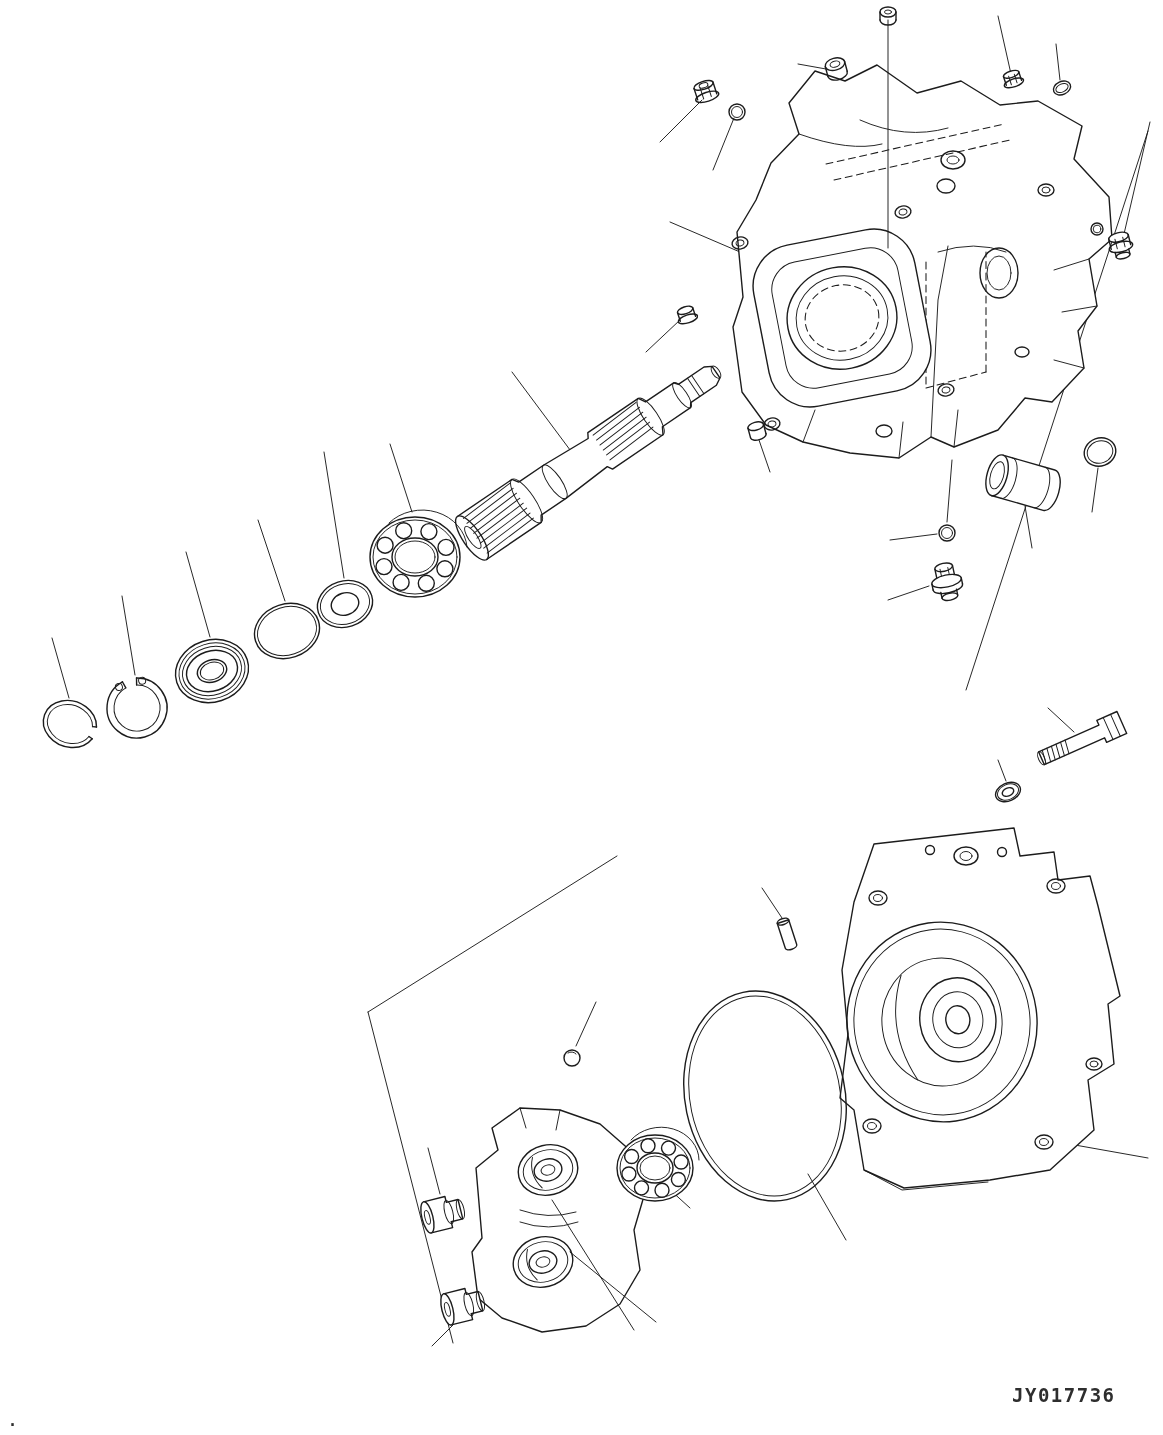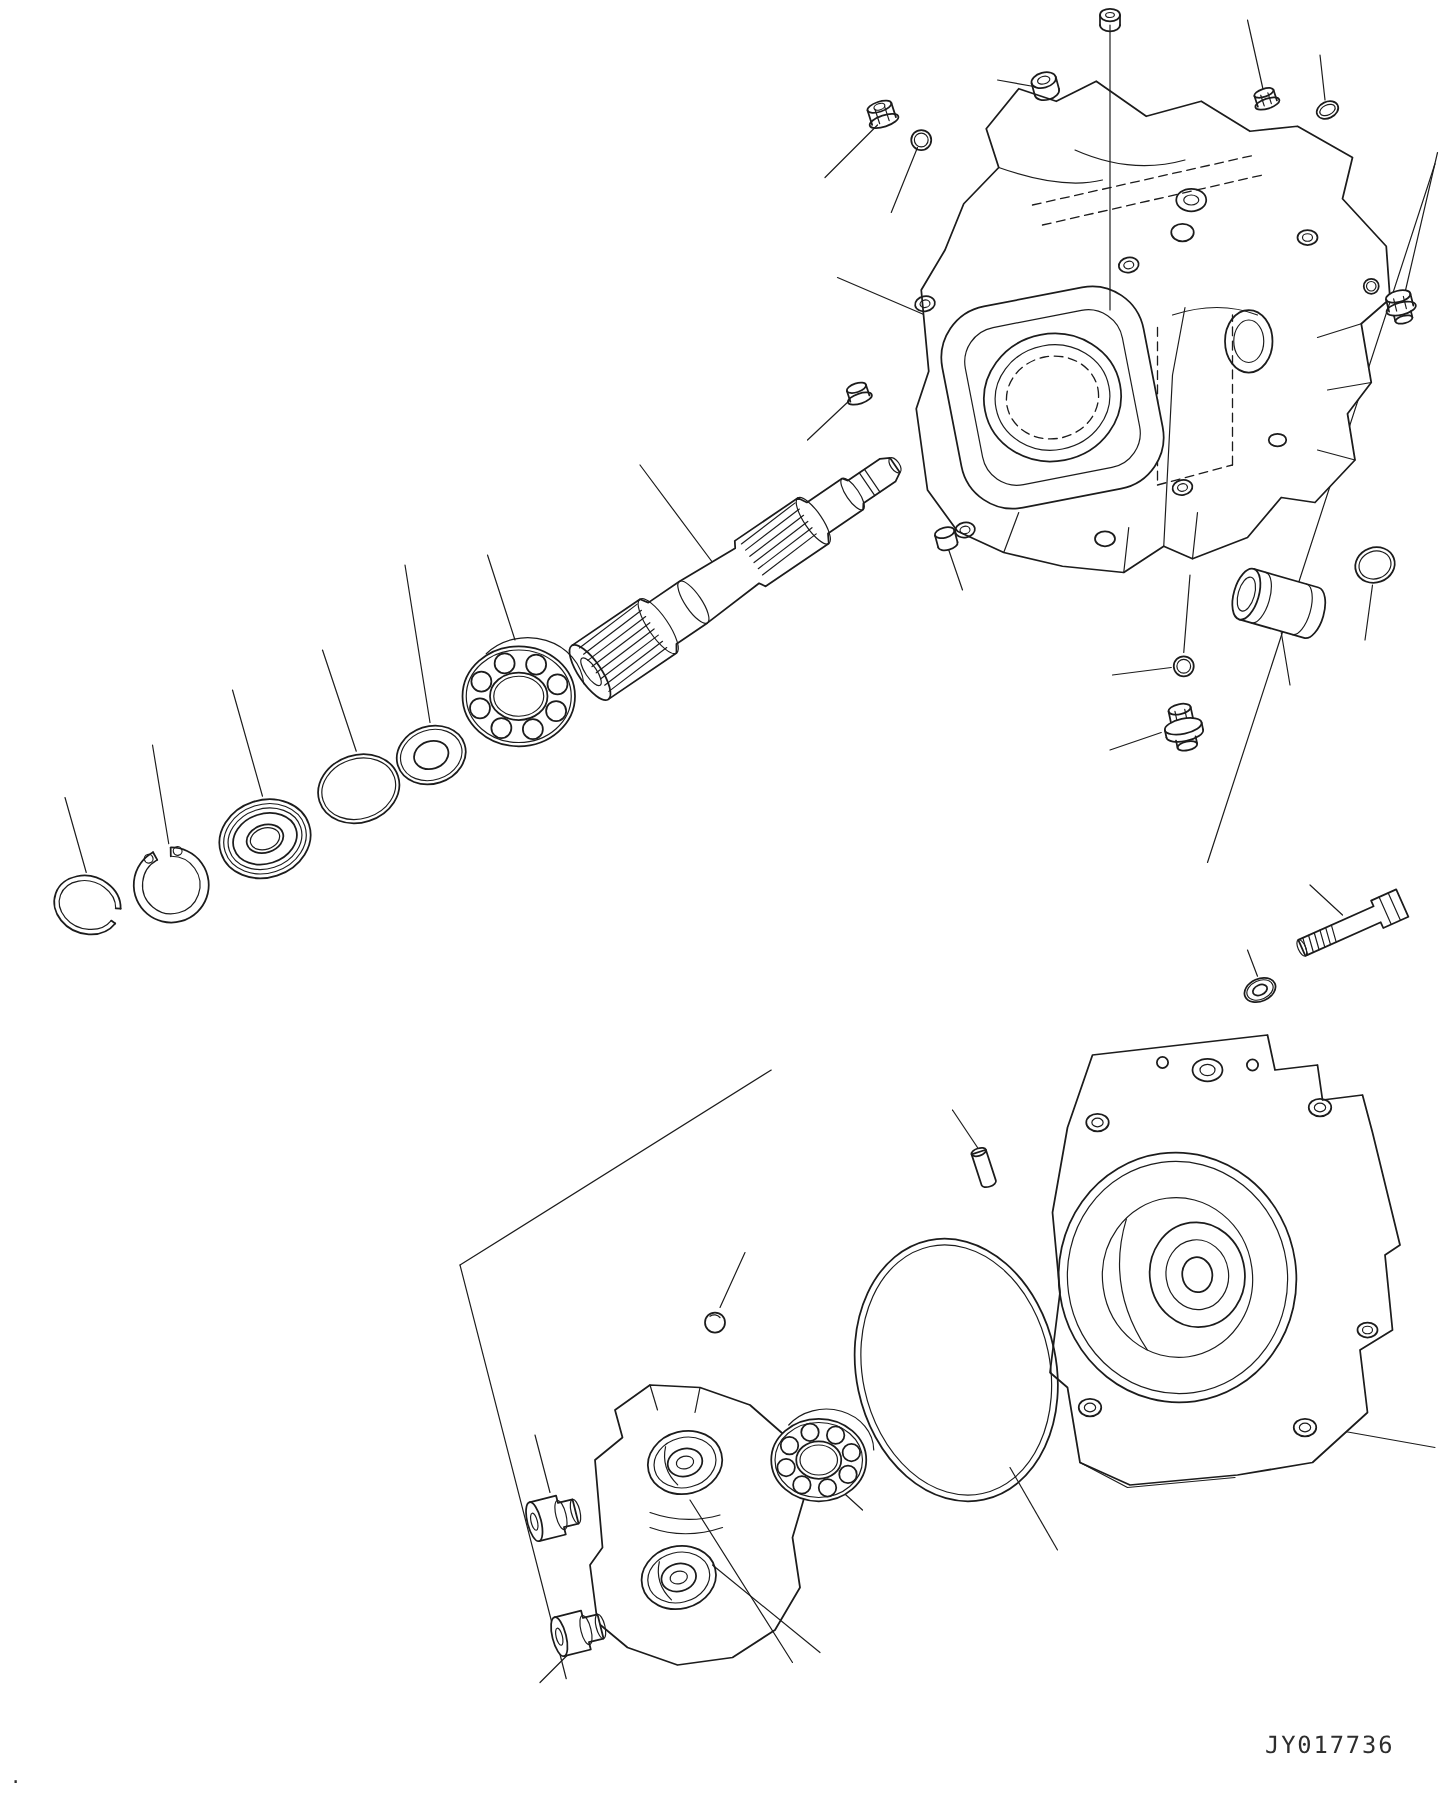--- a/index.html
+++ b/index.html
@@ -1,16 +1,16 @@
 <!DOCTYPE html>
 <html><head>
 <meta charset="utf-8">
 <style>
   html,body{margin:0;padding:0;background:#ffffff;}
-  .canvas{position:relative;width:1163px;height:1435px;background:#ffffff;overflow:hidden;}
+  .canvas{position:relative;width:1163px;height:1435px;background:#ffffff;overflow:hidden;font-weight:bold;}
   svg{position:absolute;left:0;top:0;}
   .ln{fill:none;stroke:#1c1c1c;stroke-width:1.4;stroke-linecap:round;stroke-linejoin:round;}
   .thin{stroke-width:0.95;}
   .dash{stroke-dasharray:7 4.5;stroke-width:1.05;}
   .solid{fill:#ffffff;}
   .lbl{font-family:"DejaVu Sans Mono","Liberation Mono",monospace;font-size:19px;fill:#2e2e2e;letter-spacing:1.5px;}
   .dot{font-size:15px;letter-spacing:0;}
 </style>
 </head>
 <body>

